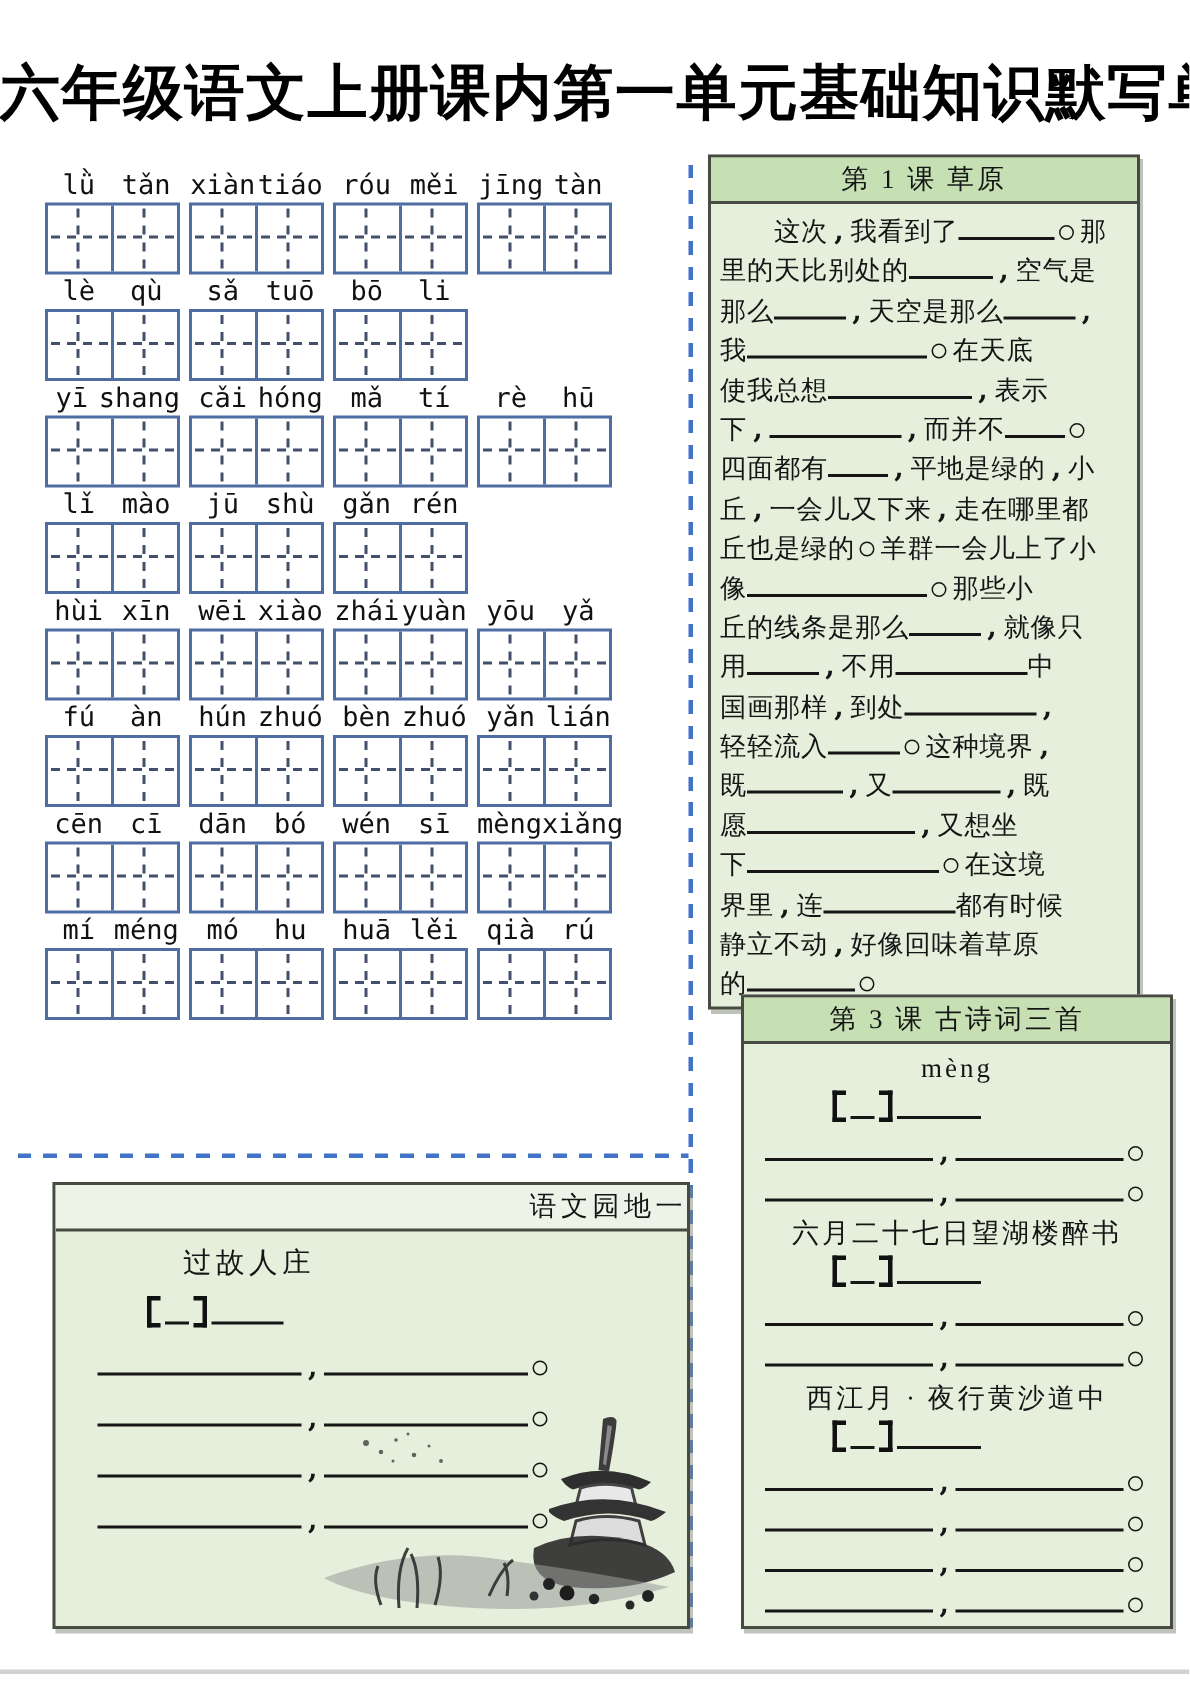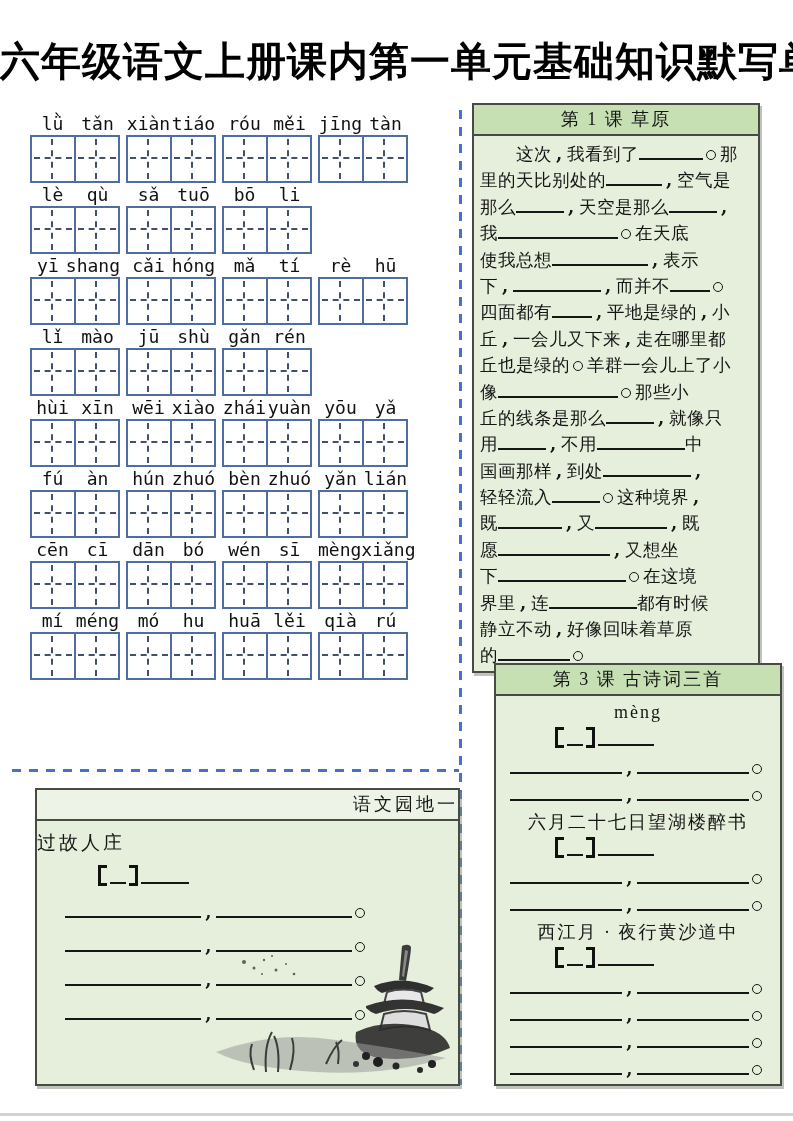--- a/index.html
+++ b/index.html
@@ -59,21 +59,21 @@
   .brkR{border-left:0;}
 
   
   .l3-body{padding-top:3px;font-size:18px;}
   .p-title{text-align:center;line-height:26px;height:26px;letter-spacing:2px;}
   .p-author{padding-left:56px;line-height:30px;height:30px;}
   .p-line{text-align:center;line-height:27px;height:27px;}
 
   
   .g-body{position:relative;height:261px;font-size:19px;}
-  .g-title{line-height:36px;margin-top:4px;letter-spacing:3px;}
+  .g-title{padding-left:85px;line-height:36px;margin-top:4px;letter-spacing:3px;}
   .g-author{padding-left:58px;line-height:34px;}
   .g-line{padding-left:28px;line-height:34px;}
   .g-art{position:absolute;right:2px;bottom:2px;}
 </style>
 </head>
 <body>
 
 <div class="page">
 
   <div class="title">六年级语文上册课内第一单元基础知识默写单</div>

